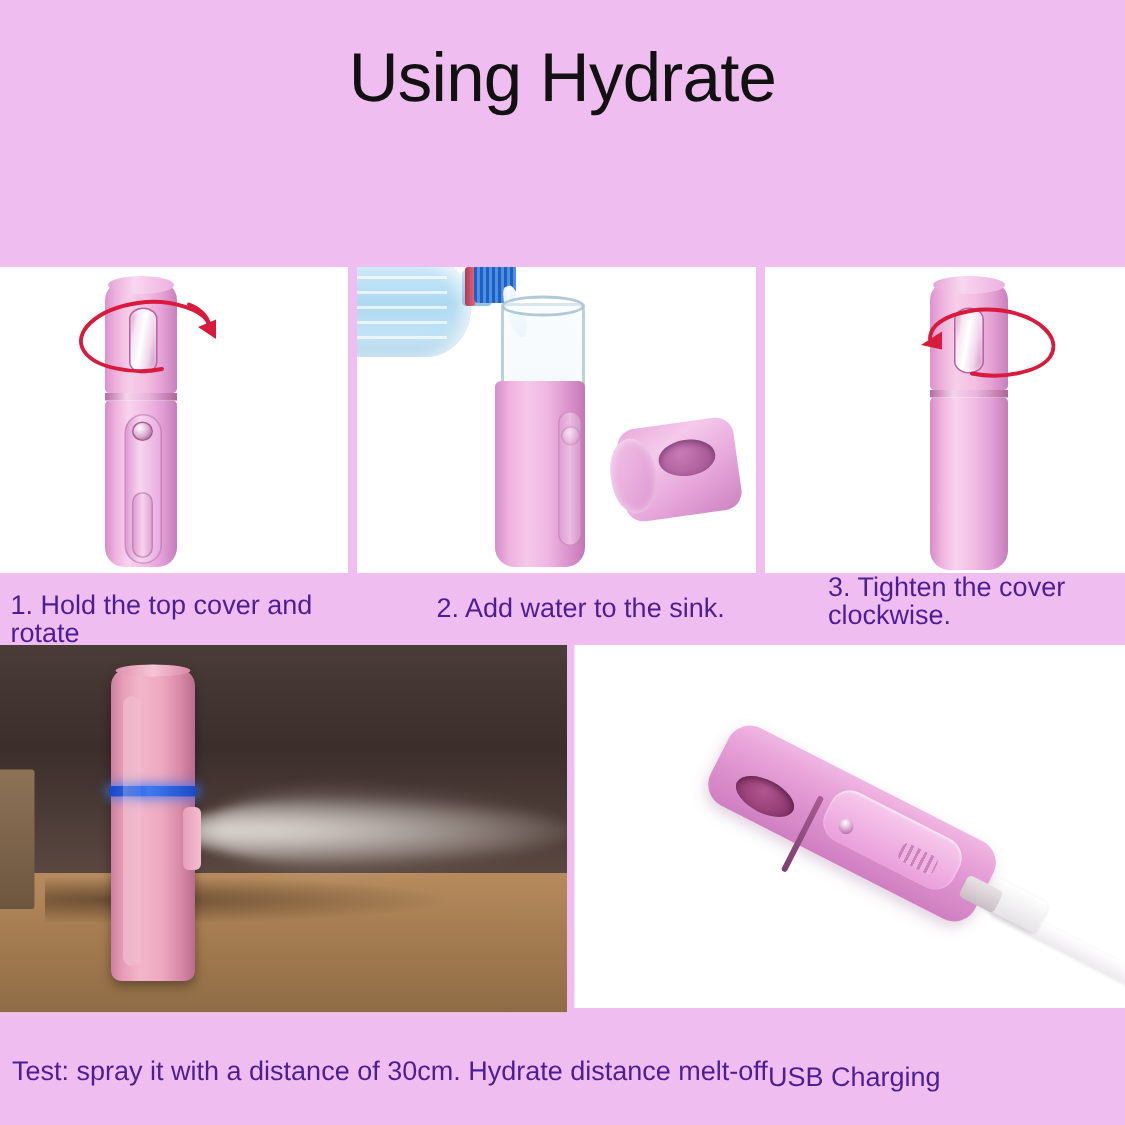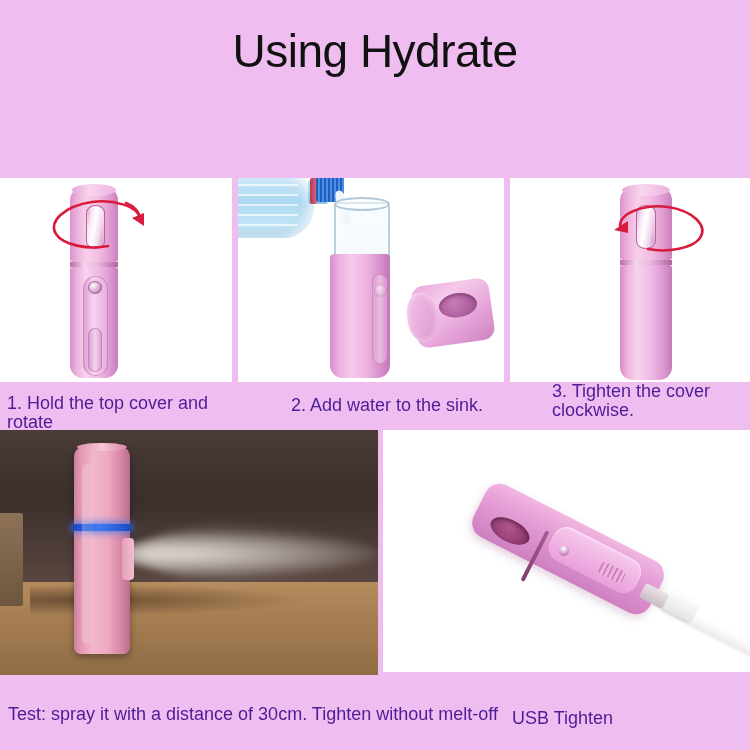--- a/index.html
+++ b/index.html
@@ -367,16 +367,16 @@
       <div class="usb-seam" style="left:150px;top:98px;height:56px;"></div>
 
       <div class="usb-plate" style="left:164px;top:112px;width:96px;height:36px;"></div>
 
       <div class="usb-btn" style="left:176px;top:116px;width:10px;height:10px;"></div>
 
       <div class="usb-grip" style="left:216px;top:136px;width:26px;height:13px;"></div>
     </div>
   </div>
 
-  <div class="caption" style="left:8px;top:705px;">Test: spray it with a distance of 30cm. Tighten without melt-off</div>
-  <div class="caption" style="left:512px;top:709px;">USB Tighten</div>
+  <div class="caption" style="left:8px;top:705px;">Test: spray it with a distance of 30cm. Hydrate distance melt-off</div>
+  <div class="caption" style="left:512px;top:709px;">USB Charging</div>
 
 </div>
 
 </body></html>

